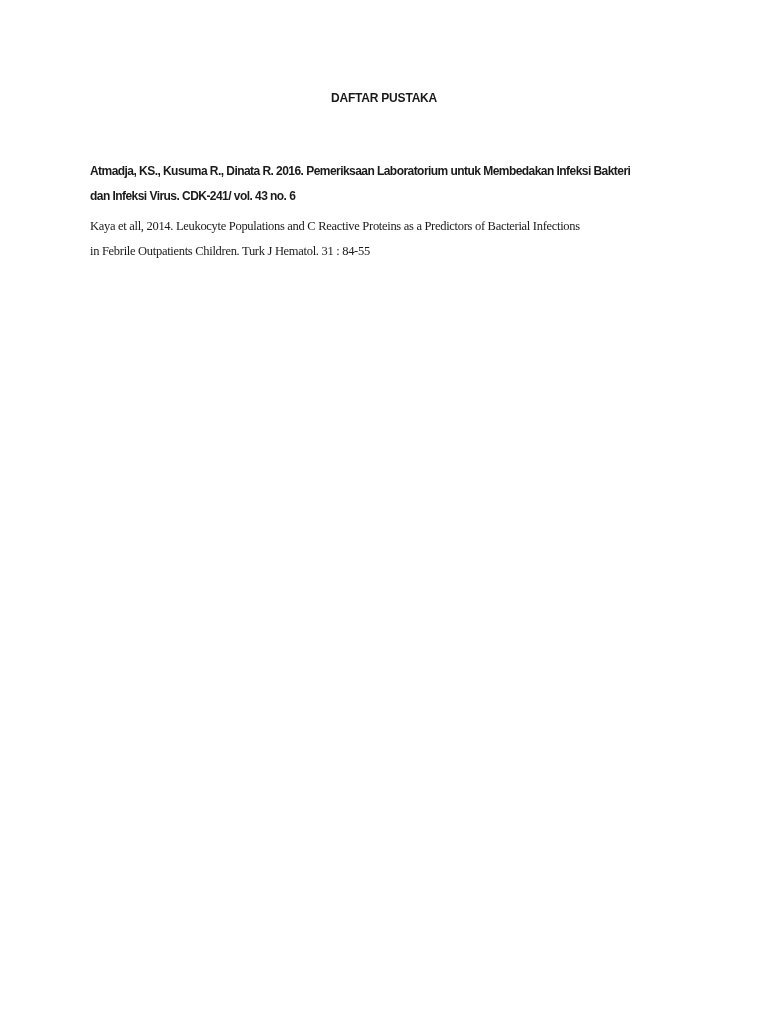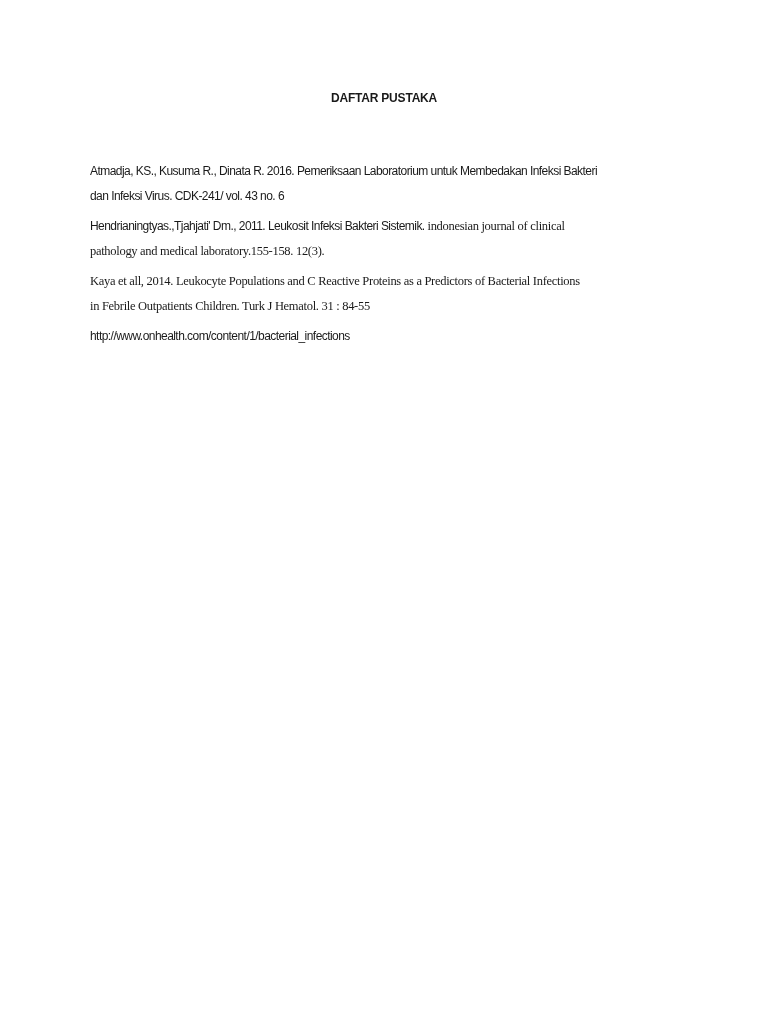--- a/index.html
+++ b/index.html
@@ -30,40 +30,37 @@
   .references {
     margin: 0;
   }
   .ref {
     margin: 0 0 4px 0;
     line-height: 23.5px;
     white-space: pre;
   }
   .seg-bold {
     font-family: "Liberation Sans", sans-serif;
-    font-weight: normal;
+    font-weight: bold;
     font-size: 12px;
     letter-spacing: -0.55px;
   }
   .seg-serif {
     font-family: "Liberation Serif", serif;
     font-weight: normal;
     font-size: 12.5px;
     letter-spacing: -0.3px;
   }
 </style>
 </head>
 <body>
 
 <div class="page">
   <div class="content">
     <div class="doc-title">DAFTAR PUSTAKA</div>
     <div class="references">
         <p class="ref"><span class="seg-bold">Atmadja, KS., Kusuma R., Dinata R. 2016. Pemeriksaan Laboratorium untuk Membedakan Infeksi Bakteri
 dan Infeksi Virus. CDK-241/ vol. 43 no. 6</span></p>
-        <p class="ref"><span class="seg-bold">Hendrianingtyas.,Tjahjati' Dm., 2011. Leukosit Infeksi Bakteri Sistemik.</span><span class="seg-serif"> indonesian journal of clinical
-pathology and medical laboratory.155-158. 12(3).</span></p>
         <p class="ref"><span class="seg-serif">Kaya et all, 2014. Leukocyte Populations and C Reactive Proteins as a Predictors of Bacterial Infections
 in Febrile Outpatients Children. Turk J Hematol. 31 : 84-55</span></p>
-        <p class="ref"><span class="seg-bold">http://www.onhealth.com/content/1/bacterial_infections</span></p>
       </div>
   </div>
 </div>
 
 </body></html>

